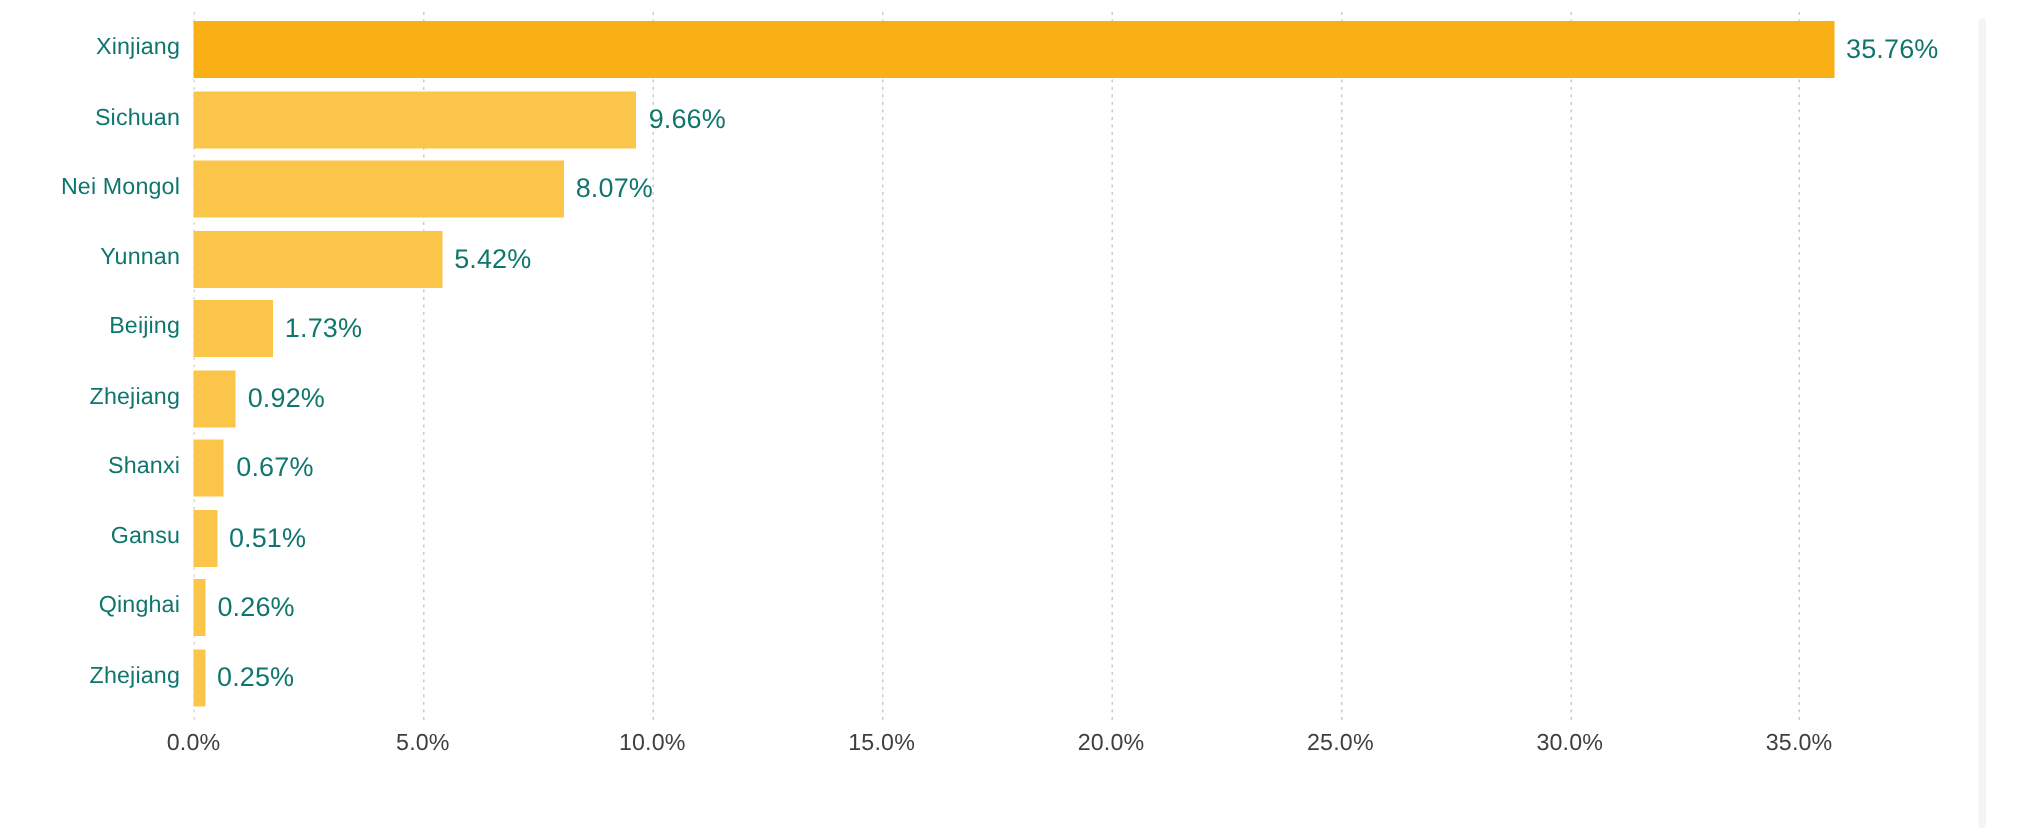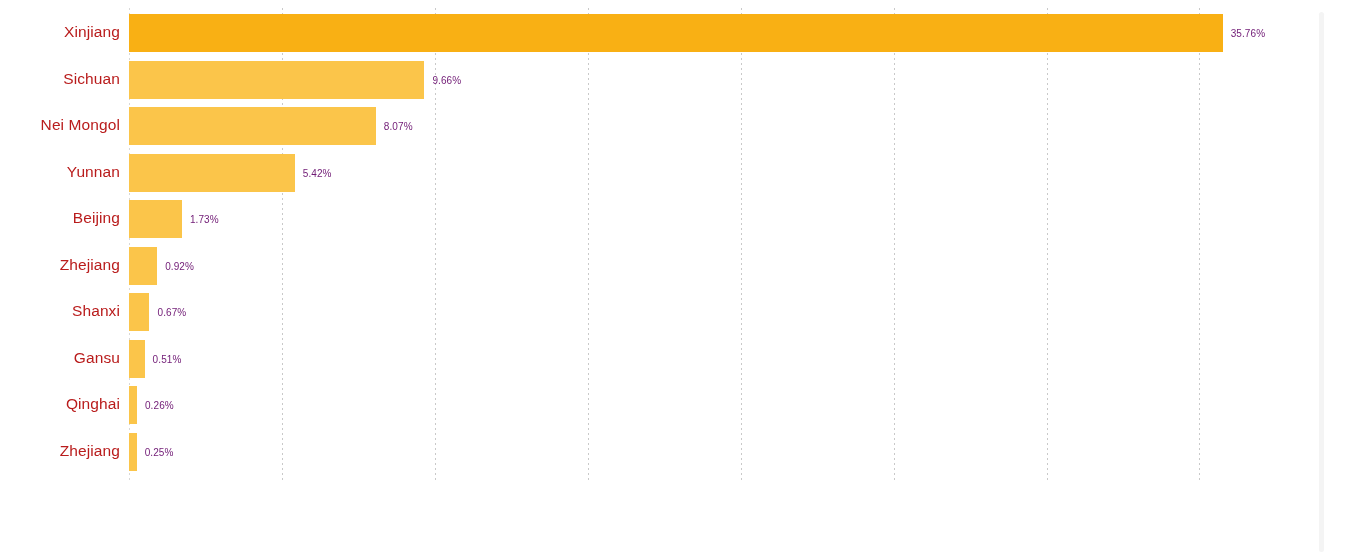--- a/index.html
+++ b/index.html
@@ -80,41 +80,41 @@
     height: 38px;
     background: #fbc54a;
   }
   .row.highlight .bar {
     background: #f9b014;
   }
   .bar-value {
     position: absolute;
     top: 50%;
     transform: translateY(-50%);
-    font-size: 10px;
-    color: #701a75;
+    font-size: 18px;
+    color: #0f766e;
     white-space: nowrap;
     letter-spacing: 0.1px;
   }
 
   
   .cat-labels {
     position: absolute;
     left: 0;
     top: 0;
     width: 120px;
     height: 480px;
   }
   .cat-label {
     position: absolute;
     right: 0;
     width: 120px;
     text-align: right;
     font-size: 15.5px;
-    color: #b91c1c;
+    color: #0f766e;
     white-space: nowrap;
     letter-spacing: 0.1px;
   }
 
   
   .x-ticks {
     position: absolute;
     left: 129px;
     top: 487px;
     width: 1101px;
@@ -217,16 +217,26 @@
         <div class="bar" style="width: 7.95167px; background: rgb(251, 197, 74);"></div>
         <div class="bar-value" style="left: 15.9517px;">0.26%</div>
       </div>
       <div class="row" style="top: 432.5px; height: 38px;">
         <div class="bar" style="width: 7.64583px; background: rgb(251, 197, 74);"></div>
         <div class="bar-value" style="left: 15.6458px;">0.25%</div>
       </div>
     </div>
   </div>
 
+  <div class="x-ticks">
+    <div class="x-tick" style="left: 0px;">0.0%</div>
+    <div class="x-tick" style="left: 152.917px;">5.0%</div>
+    <div class="x-tick" style="left: 305.833px;">10.0%</div>
+    <div class="x-tick" style="left: 458.75px;">15.0%</div>
+    <div class="x-tick" style="left: 611.667px;">20.0%</div>
+    <div class="x-tick" style="left: 764.583px;">25.0%</div>
+    <div class="x-tick" style="left: 917.5px;">30.0%</div>
+    <div class="x-tick" style="left: 1070.42px;">35.0%</div>
+  </div>
 
 
   <div class="scroll-track"></div>
 </div>
 
 </body></html>

